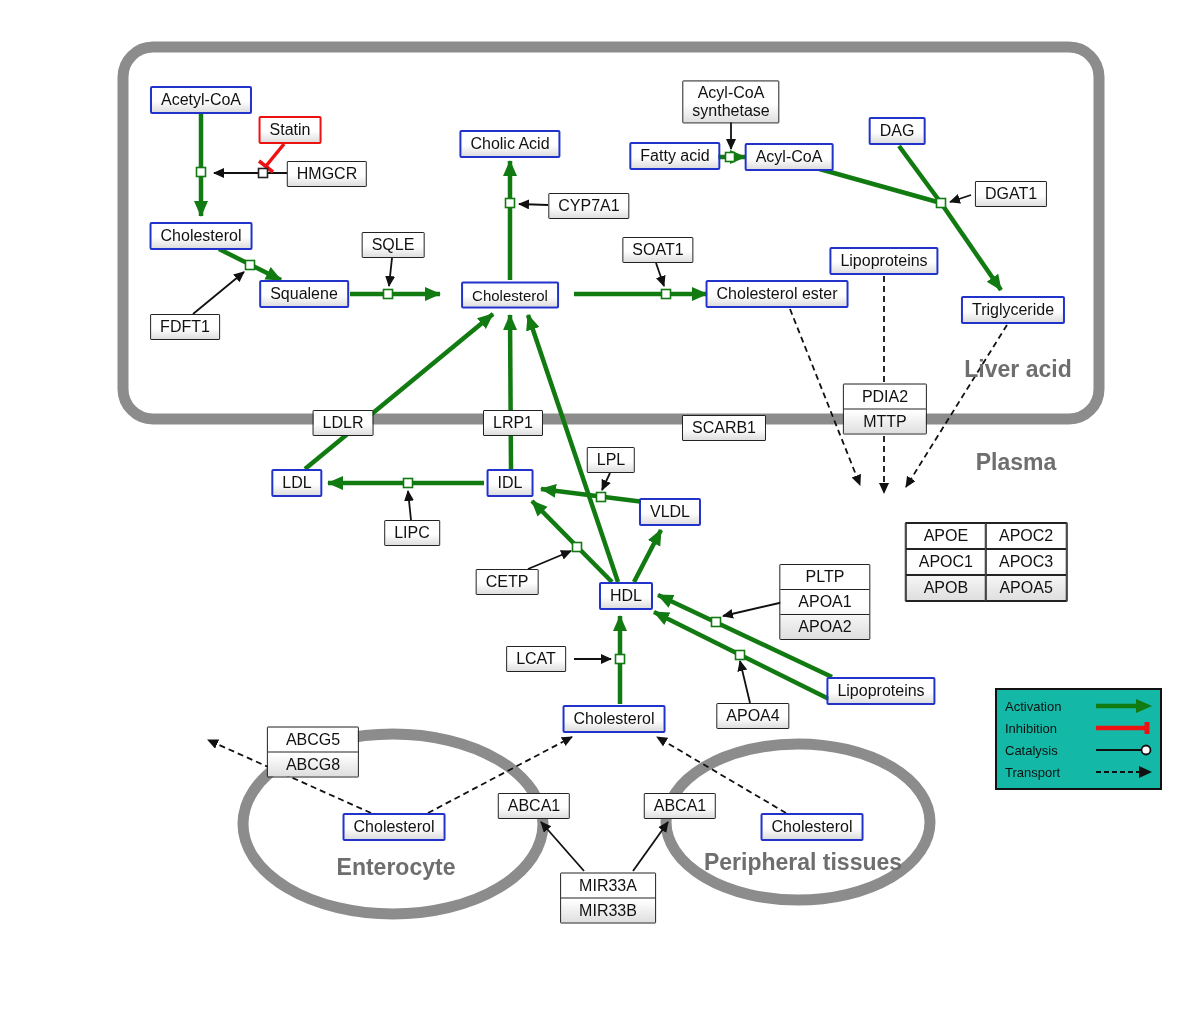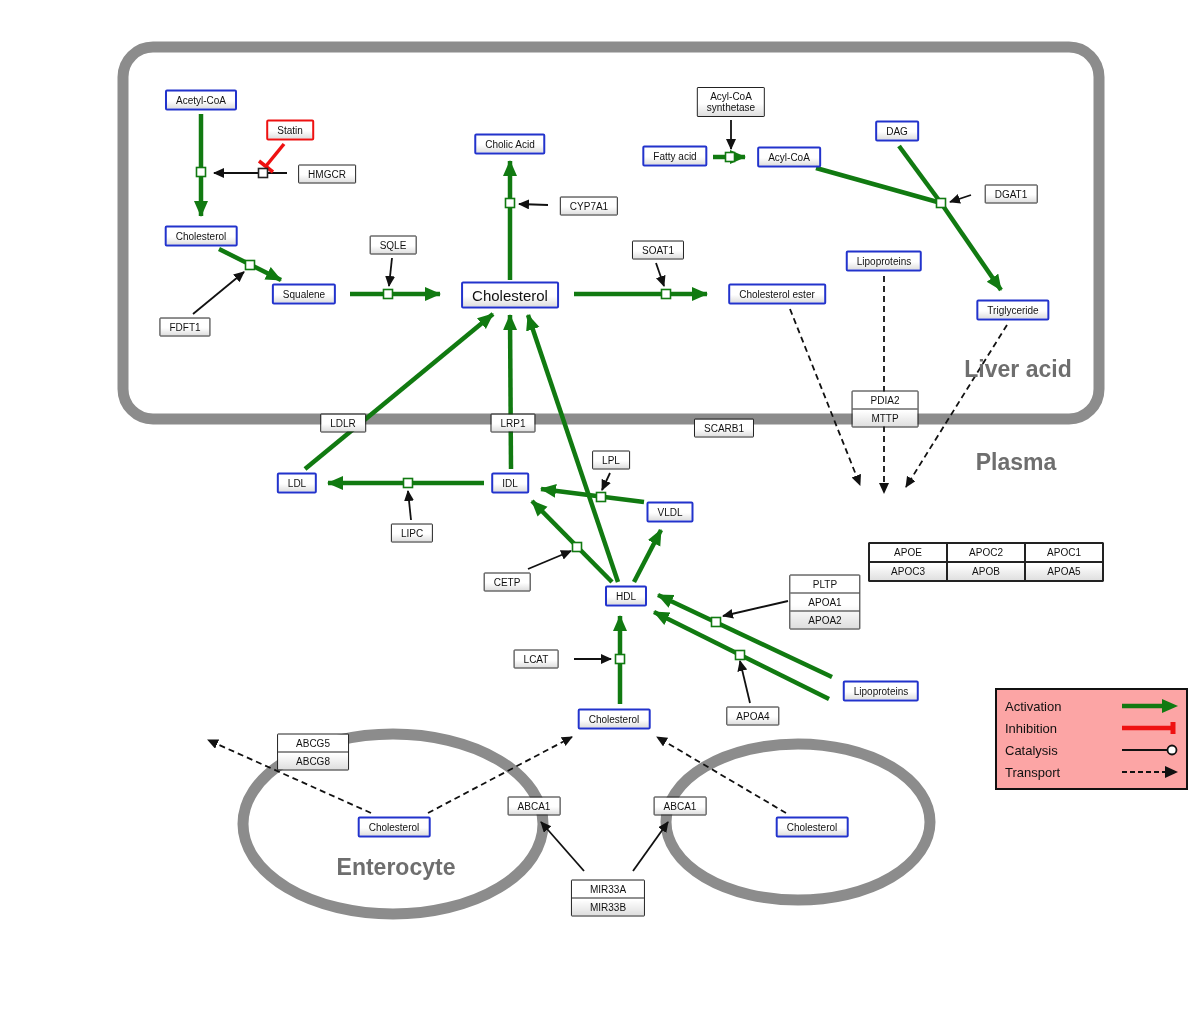--- a/index.html
+++ b/index.html
@@ -2,32 +2,32 @@
 <html><head>
 <meta charset="utf-8">
 <style>
   html,body{margin:0;padding:0;background:#ffffff;}
   .canvas{position:relative;width:1200px;height:1013px;background:#ffffff;overflow:hidden;
           font-family:"Liberation Sans",sans-serif;}
   svg.layer{position:absolute;left:0;top:0;z-index:1;}
   .node{position:absolute;transform:translate(-50%,-50%);z-index:3;
         background:linear-gradient(#ffffff 55%,#dedede);
         border:2px solid #2233cc;border-radius:2px;
-        padding:3px 9px;font-size:10px;color:#111;text-align:center;white-space:nowrap;}
+        padding:3px 9px;font-size:16px;color:#111;text-align:center;white-space:nowrap;}
   .gene{border:1.5px solid #222;border-radius:1px;}
   .statin-red{border:2.5px solid #ee1111;}
   .stack{padding:0;display:flex;flex-direction:column;}
   .stack .cell{padding:3px 18px;border-top:1px solid #222;}
   .stack .cell:first-child{border-top:none;}
-  .apo-table{padding:0;display:grid;grid-template-columns:1fr 1fr 1fr;}
+  .apo-table{padding:0;display:grid;grid-template-columns:1fr 1fr;}
   .apo-table .cell{border:0.8px solid #222;padding:3px 12px;min-width:52px;}
   .comp-label{position:absolute;transform:translate(-50%,-50%);z-index:2;
               font-weight:bold;font-size:23px;color:#6e6e6e;white-space:nowrap;}
-  .legend{position:absolute;left:995px;top:688px;width:193px;height:102px;z-index:4;
-          border:2.5px solid #111;background:#fca5a5;box-sizing:border-box;
+  .legend{position:absolute;left:995px;top:688px;width:167px;height:102px;z-index:4;
+          border:2.5px solid #111;background:#14b8a6;box-sizing:border-box;
           display:flex;flex-direction:column;justify-content:space-around;padding:5px 8px;}
   .legend-row{display:flex;align-items:center;justify-content:space-between;
               font-size:13px;color:#111;}
   .legend-row svg{flex:0 0 auto;}
 </style>
 </head>
 <body>
 
 <div class="canvas">
 
@@ -115,20 +115,21 @@
       <rect x="615.5" y="654.5" width="9" height="9"></rect>
       <rect x="711.5" y="617.5" width="9" height="9"></rect>
       <rect x="735.5" y="650.5" width="9" height="9"></rect>
       <rect x="258.5" y="168.5" width="9" height="9" stroke="#222"></rect>
     </g>
   </svg>
 
   <div class="comp-label" style="left:1018px;top:369px">Liver acid</div>
   <div class="comp-label" style="left:1016px;top:462px">Plasma</div>
   <div class="comp-label" style="left:396px;top:867px">Enterocyte</div>
+  <div class="comp-label" style="left:803px;top:862px">Peripheral tissues</div>
 
   <div class="node" style="left:201px;top:100px">Acetyl-CoA</div>
   <div class="node" style="left:201px;top:236px">Cholesterol</div>
   <div class="node" style="left:304px;top:294px">Squalene</div>
   <div class="node" style="left:510px;top:144px">Cholic Acid</div>
   <div class="node" style="left:510px;top:295px;font-size:15px">Cholesterol</div>
   <div class="node" style="left:777px;top:294px">Cholesterol ester</div>
   <div class="node" style="left:675px;top:156px">Fatty acid</div>
   <div class="node" style="left:789px;top:157px">Acyl-CoA</div>
   <div class="node" style="left:897px;top:131px">DAG</div>

